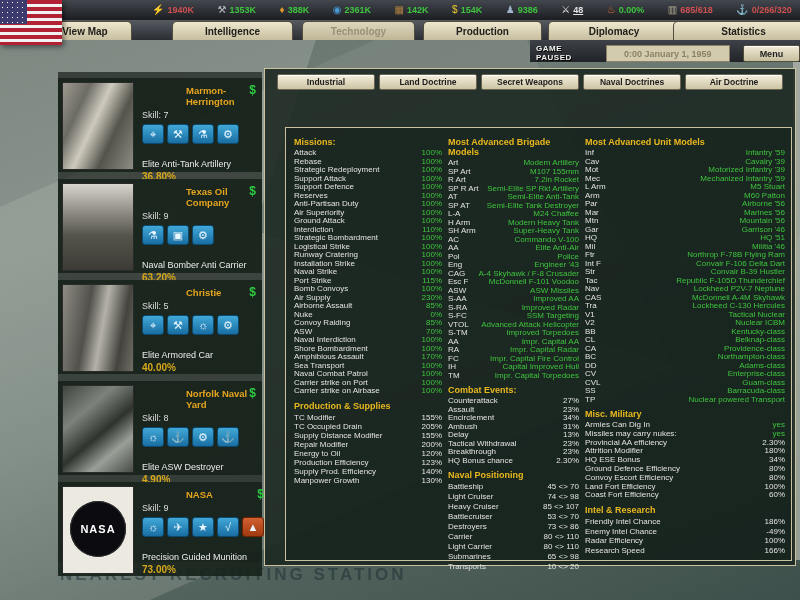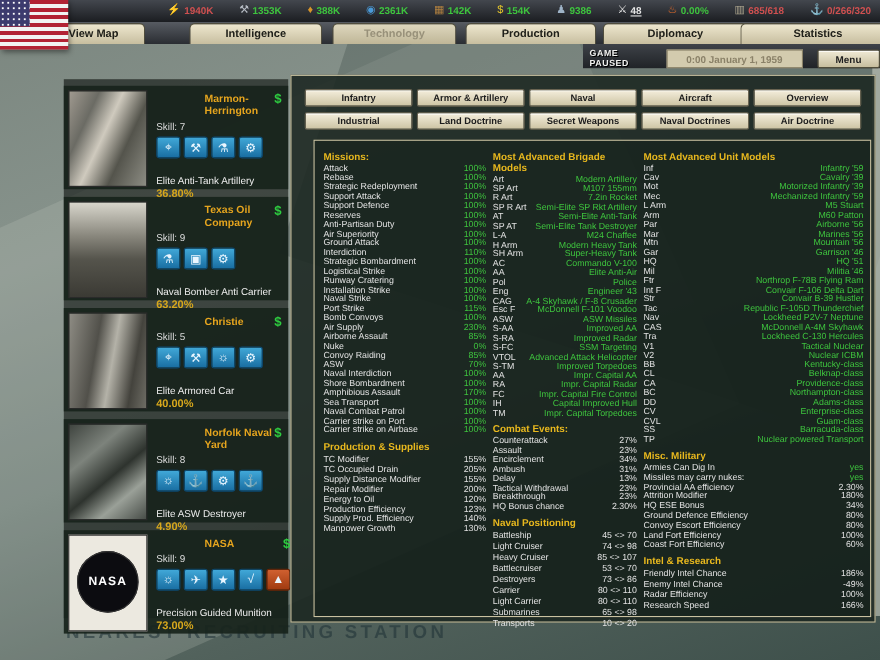--- a/index.html
+++ b/index.html
@@ -332,32 +332,20 @@
 
               <span class="tile tile-red">▲</span>
             </div>
           <div class="tspec">Precision Guided Munition</div>
           <div class="tpct">73.00%</div>
         </div>
       </div>
     </div>
 
   <div class="tech-panel">
-    <div class="btn-row r1">
-
-        <div class="tech-btn">Infantry</div>
-
-        <div class="tech-btn">Armor &amp; Artillery</div>
-
-        <div class="tech-btn">Naval</div>
-
-        <div class="tech-btn">Aircraft</div>
-
-        <div class="tech-btn">Overview</div>
-      </div>
     <div class="btn-row r2">
 
         <div class="tech-btn">Industrial</div>
 
         <div class="tech-btn">Land Doctrine</div>
 
         <div class="tech-btn">Secret Weapons</div>
 
         <div class="tech-btn">Naval Doctrines</div>
 

